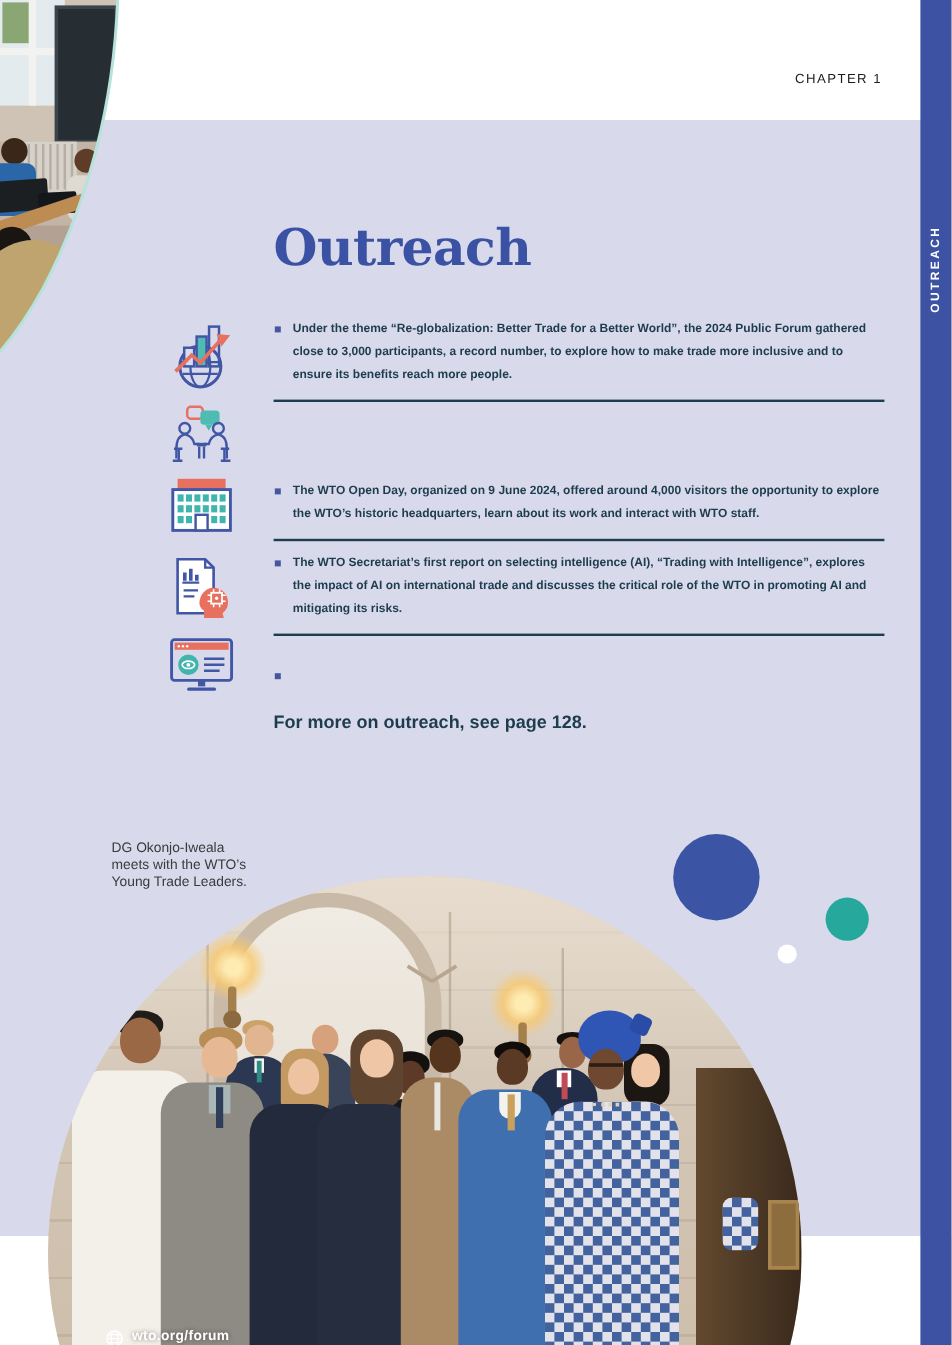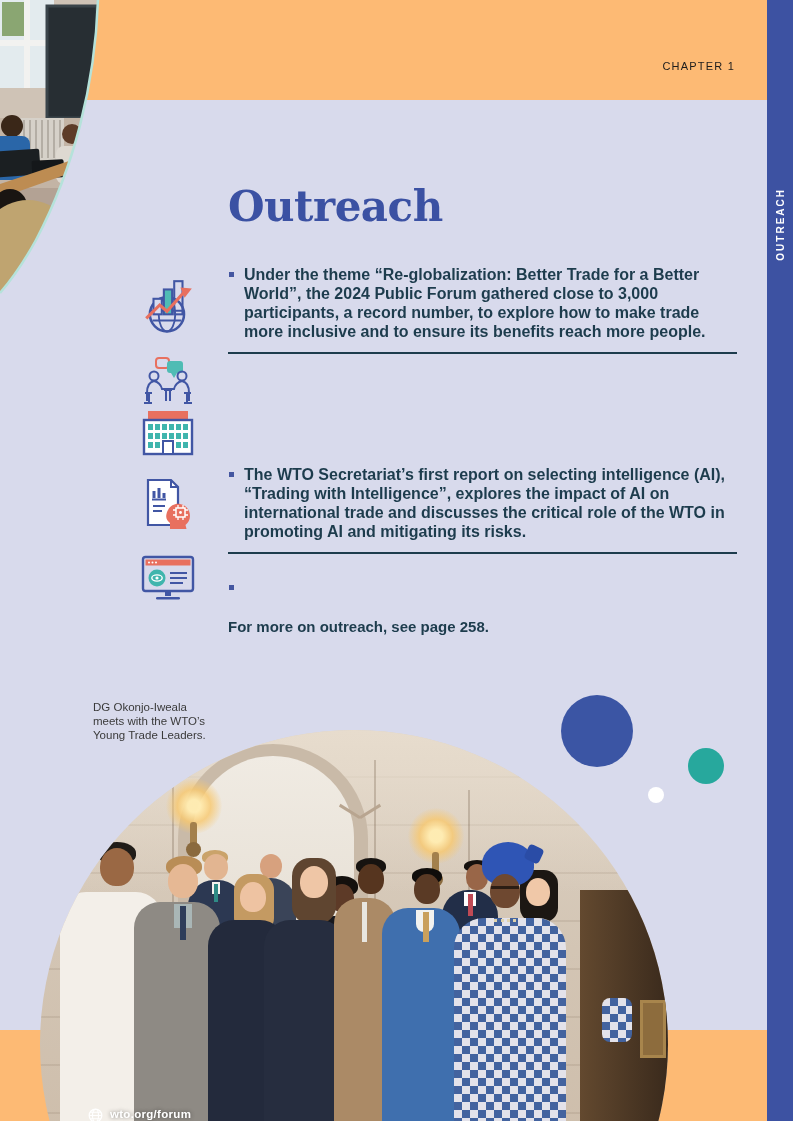--- a/index.html
+++ b/index.html
@@ -1,32 +1,32 @@
 <!DOCTYPE html>
 <html><head>
 <meta charset="utf-8">
 <style>
   html,body{margin:0;padding:0;background:#888;}
-  .page{position:relative;width:793px;height:1121px;background:#fdba74;overflow:hidden;
+  .page{position:relative;width:793px;height:1121px;background:#ffffff;overflow:hidden;
         font-family:"Liberation Sans",sans-serif;}
   
   .lavender{position:absolute;left:0;top:100px;width:793px;height:930px;background:#d8daec;}
   .side-bar{position:absolute;right:0;top:0;width:26px;height:1121px;background:#3d52a2;}
   .side-tab-text{position:absolute;top:188px;left:50%;transform:translateX(-50%) rotate(180deg);
         writing-mode:vertical-rl;color:#ffffff;font-size:10px;font-weight:bold;letter-spacing:2px;}
   .chapter-label{position:absolute;top:60px;right:58px;font-size:11px;letter-spacing:1.2px;color:#1c1c1c;}
   
   .title{position:absolute;left:228px;top:182px;font-family:"DejaVu Serif",serif;font-weight:bold;
         font-size:42px;color:#3b51a3;letter-spacing:-0.5px;}
   
   .content{position:absolute;left:135px;top:256px;width:602px;}
   .brow{display:flex;align-items:center;}
   .icon-cell{flex:none;width:66px;display:flex;justify-content:center;align-items:center;}
   .text-cell{flex:1;margin-left:27px;position:relative;padding:9px 0 11px 16px;
-        font-size:16px;line-height:19px;font-weight:bold;color:#1d3c4d;}
+        font-size:10px;line-height:19px;font-weight:bold;color:#1d3c4d;}
   .brow.has-divider .text-cell{border-bottom:2px solid #1d3c4d;}
   .bullet-sq{position:absolute;left:1px;top:16px;width:5px;height:5px;background:#4456a0;}
   .more-info{margin:14px 0 0 93px;font-size:15px;font-weight:bold;color:#1d3c4d;}
   
   .photo-caption{position:absolute;left:93px;top:700px;width:128px;font-size:11.5px;line-height:14px;color:#3a3a3a;}
   
   .circ{position:absolute;border-radius:50%;}
   .circ-blue{left:561px;top:695px;width:72px;height:72px;background:#3b55a4;}
   .circ-teal{left:688px;top:748px;width:36px;height:36px;background:#27a89d;}
   .circ-white{left:648px;top:787px;width:16px;height:16px;background:#ffffff;}
@@ -159,20 +159,21 @@
               <rect x="38" y="23" width="5" height="6"></rect>
               <rect x="45" y="23" width="5" height="6"></rect>
             <rect x="10" y="32" width="5" height="6"></rect>
               <rect x="17" y="32" width="5" height="6"></rect>
               <rect x="38" y="32" width="5" height="6"></rect>
               <rect x="45" y="32" width="5" height="6"></rect>
           </g>
           <rect x="25" y="31" width="10" height="13" fill="#ffffff" stroke="#4156a4" stroke-width="2"></rect>
         </svg>
       </div>
+      <div class="text-cell"><span class="bullet-sq"></span><span>The WTO Open Day, organized on 9 June 2024, offered around 4,000 visitors the opportunity to explore the WTO’s historic headquarters, learn about its work and interact with WTO staff.</span></div>
     </div>
 
     <div class="brow has-divider">
       <div class="icon-cell">
         <svg width="56" height="56" viewBox="0 0 56 56">
           <path d="M8 3 h23 l7 7 v38 h-30 z" fill="#ffffff" stroke="#4156a4" stroke-width="2.2"></path>
           <path d="M31 3 v7 h7" fill="none" stroke="#4156a4" stroke-width="2"></path>
           <path d="M14 21 v-7 M19 21 v-10 M24 21 v-5" stroke="#4156a4" stroke-width="3"></path>
           <path d="M12 22.5 h14 M13 29 h12 M13 34 h9" stroke="#4156a4" stroke-width="2"></path>
           <path d="M30 52 v-6 c-3 -2 -4.5 -5 -3.5 -9 c1.5 -7 7.5 -11 13.5 -10 c6 1 10 6 10 12 c0 4 -2 7 -4.5 9 l1 4 z" fill="#e8705f"></path>
@@ -196,21 +197,21 @@
           <ellipse cx="18" cy="24" rx="5.2" ry="3.1" fill="none" stroke="#ffffff" stroke-width="1.4"></ellipse>
           <circle cx="18" cy="24" r="1.6" fill="#ffffff"></circle>
           <path d="M31 19 h17 M31 24 h17 M31 29 h13" stroke="#4156a4" stroke-width="2"></path>
           <rect x="26" y="37" width="6" height="5" fill="#4156a4"></rect>
           <rect x="17" y="43" width="24" height="2.6" rx="1.3" fill="#4156a4"></rect>
         </svg>
       </div>
       <div class="text-cell"><span class="bullet-sq"></span></div>
     </div>
 
-    <div class="more-info">For more on outreach, see page 258.</div>
+    <div class="more-info">For more on outreach, see page 128.</div>
   </div>
 
   <div class="photo-caption">DG Okonjo-Iweala meets with the WTO’s Young Trade Leaders.</div>
 
   <div class="circ circ-blue"></div>
   <div class="circ circ-teal"></div>
   <div class="circ circ-white"></div>
 
   <div class="big-photo">
     <div class="joints"></div>

